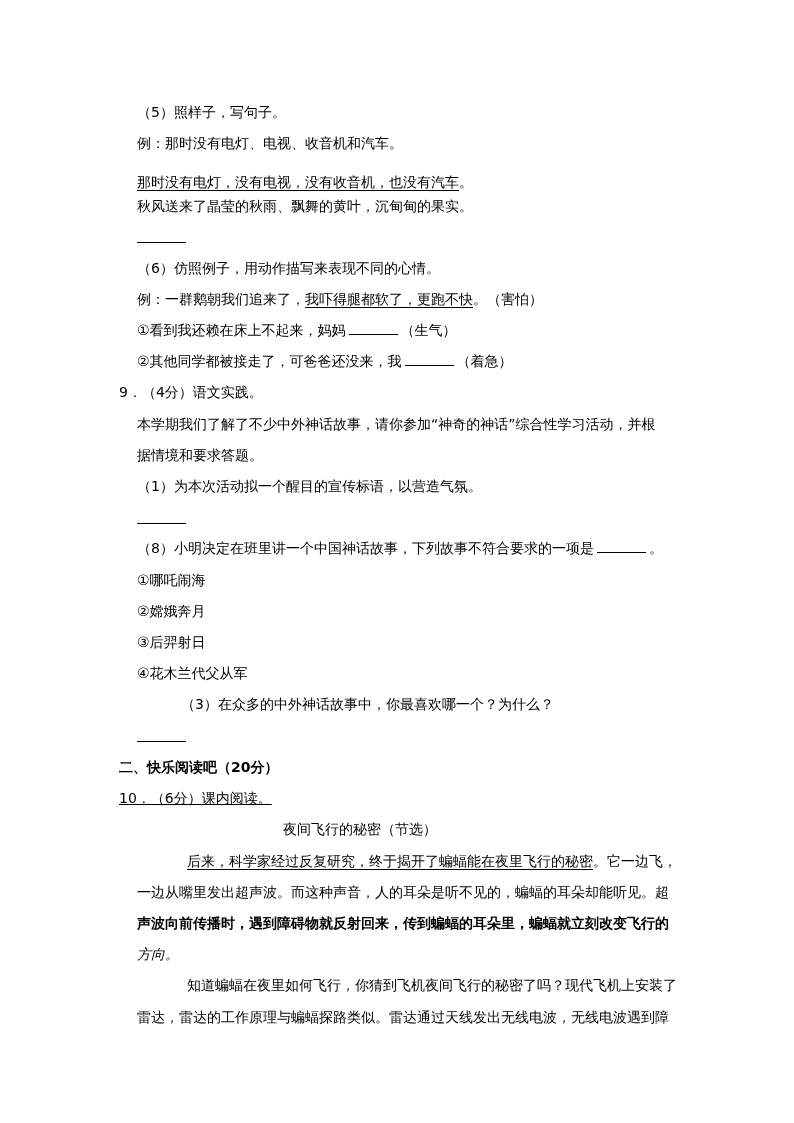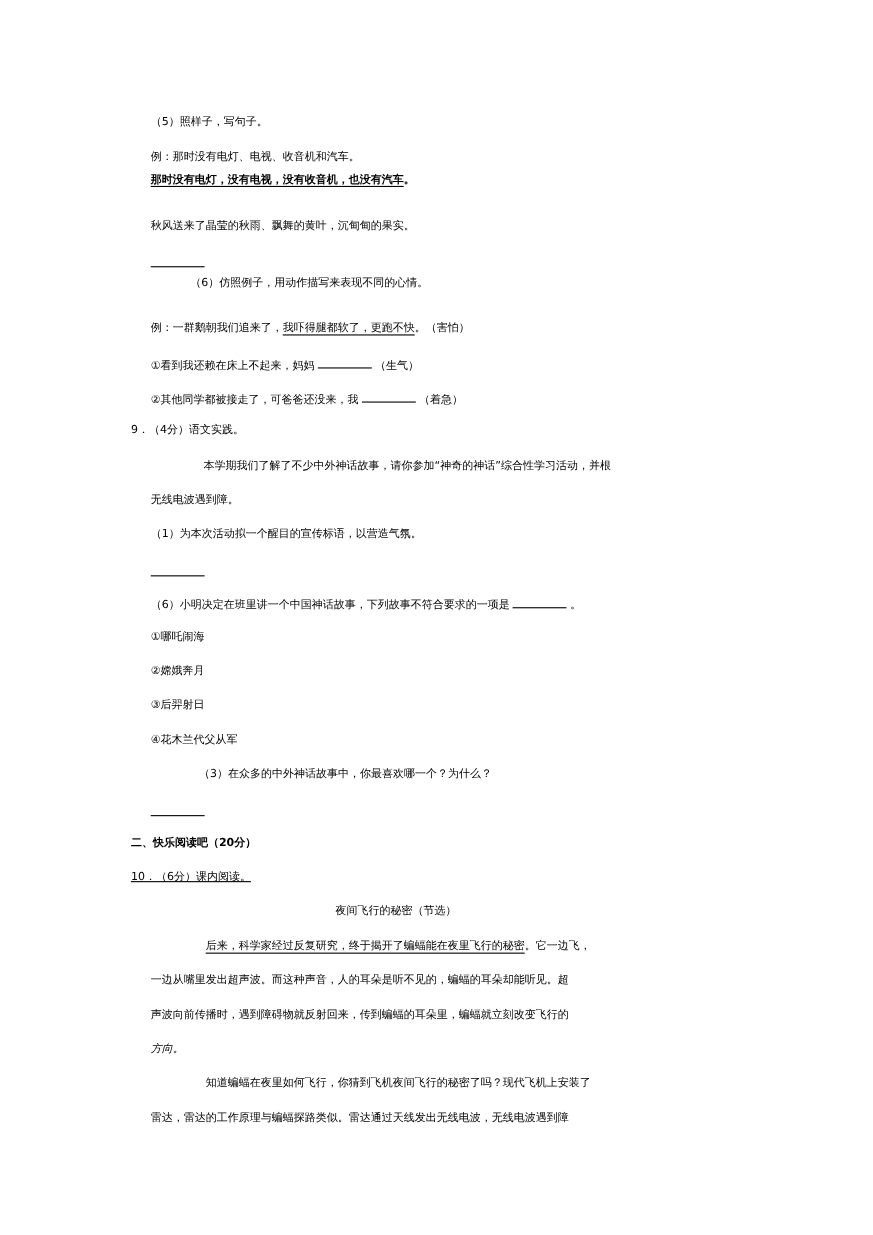--- a/index.html
+++ b/index.html
@@ -2,21 +2,21 @@
 <html><head>
 <meta charset="utf-8">
 <style>
   html, body { margin: 0; padding: 0; background: #ffffff; }
   body {
     width: 794px; height: 1123px; position: relative; overflow: hidden;
     font-family: "DejaVu Sans", "Liberation Sans", sans-serif;
     color: #000; font-size: 14px;
   }
   .line {
-    position: absolute; white-space: nowrap; line-height: 20px; font-size: 10px;
+    position: absolute; white-space: nowrap; line-height: 20px; font-size: 14px;
   }
   .l1 { left: 137px; }
   .l0 { left: 119px; }
   .u { text-decoration: underline; text-underline-offset: 3px; }
   .blank {
     display: inline-block; width: 49px; border-bottom: 1px solid #000;
     height: 14px; vertical-align: baseline; margin: 0 3px;
   }
   .blank-line {
     position: absolute; left: 137px; width: 49px; height: 0;
@@ -24,44 +24,44 @@
   }
   .bold { font-weight: bold; }
   .title-center { left: 0; width: 720px; text-align: center; }
   .indent { left: 187px; }
 </style>
 </head>
 <body>
 
 <div class="line l1" style="top:102px;">（5）照样子，写句子。</div>
 <div class="line l1" style="top:133px;">例：那时没有电灯、电视、收音机和汽车。</div>
-<div class="line l1" style="top:154px;font-weight:bold;"><span class="u">那时没有电灯，没有电视，没有收音机，也没有汽车</span><span>。</span></div>
+<div class="line l1" style="top:172px;"><span class="u">那时没有电灯，没有电视，没有收音机，也没有汽车</span><span>。</span></div>
 <div class="line l1" style="top:196px;">秋风送来了晶莹的秋雨、飘舞的黄叶，沉甸甸的果实。</div>
 <div class="blank-line" style="top:242px;"></div>
 
-<div class="line l1" style="top:248px;margin-left:36px;">（6）仿照例子，用动作描写来表现不同的心情。</div>
+<div class="line l1" style="top:258px;">（6）仿照例子，用动作描写来表现不同的心情。</div>
 <div class="line l1" style="top:289px;"><span>例：一群鹅朝我们追来了，</span><span class="u">我吓得腿都软了，更跑不快</span><span>。（害怕）</span></div>
 <div class="line l1" style="top:320px;"><span>①看到我还赖在床上不起来，妈妈</span><span class="blank"></span><span>（生气）</span></div>
 <div class="line l1" style="top:351px;"><span>②其他同学都被接走了，可爸爸还没来，我</span><span class="blank"></span><span>（着急）</span></div>
 
 <div class="line l0" style="top:382px;">9．（4分）语文实践。</div>
-<div class="line l1" style="top:414px;margin-left:48px;">本学期我们了解了不少中外神话故事，请你参加“神奇的神话”综合性学习活动，并根</div>
-<div class="line l1" style="top:445px;">无线电波遇到障。</div>
+<div class="line l1" style="top:414px;">本学期我们了解了不少中外神话故事，请你参加“神奇的神话”综合性学习活动，并根</div>
+<div class="line l1" style="top:445px;">据情境和要求答题。</div>
 <div class="line l1" style="top:476px;">（1）为本次活动拟一个醒目的宣传标语，以营造气氛。</div>
 <div class="blank-line" style="top:523px;"></div>
-<div class="line l1" style="top:538px;"><span>（6）小明决定在班里讲一个中国神话故事，下列故事不符合要求的一项是</span><span class="blank"></span><span>。</span></div>
+<div class="line l1" style="top:538px;"><span>（8）小明决定在班里讲一个中国神话故事，下列故事不符合要求的一项是</span><span class="blank"></span><span>。</span></div>
 <div class="line l1" style="top:570px;">①哪吒闹海</div>
 <div class="line l1" style="top:601px;">②嫦娥奔月</div>
 <div class="line l1" style="top:632px;">③后羿射日</div>
 <div class="line l1" style="top:663px;text-align:right;">④花木兰代父从军</div>
 <div class="line l1" style="top:694px;margin-left:44px;">（3）在众多的中外神话故事中，你最喜欢哪一个？为什么？</div>
 <div class="blank-line" style="top:741px;"></div>
 
 <div class="line l0 bold" style="top:757px;">二、快乐阅读吧（20分）</div>
 
 <div class="line l0" style="top:788px;text-decoration:underline;">10．（6分）课内阅读。</div>
 <div class="line title-center" style="top:819px;">夜间飞行的秘密（节选）</div>
 <div class="line indent" style="top:851px;"><span class="u">后来，科学家经过反复研究，终于揭开了蝙蝠能在夜里飞行的秘密</span><span>。它一边飞，</span></div>
 <div class="line l1" style="top:882px;">一边从嘴里发出超声波。而这种声音，人的耳朵是听不见的，蝙蝠的耳朵却能听见。超</div>
-<div class="line l1" style="top:913px;">声波向前传播时，遇到障碍物就反射回来，传到蝙蝠的耳朵里，蝙蝠就立刻改变飞行的</div>
+<div class="line l1" style="top:913px;font-weight:bold;">声波向前传播时，遇到障碍物就反射回来，传到蝙蝠的耳朵里，蝙蝠就立刻改变飞行的</div>
 <div class="line l1" style="top:944px;font-style:italic;">方向。</div>
 <div class="line indent" style="top:975px;">知道蝙蝠在夜里如何飞行，你猜到飞机夜间飞行的秘密了吗？现代飞机上安装了</div>
 <div class="line l1" style="top:1007px;">雷达，雷达的工作原理与蝙蝠探路类似。雷达通过天线发出无线电波，无线电波遇到障</div>
 
 </body></html>

